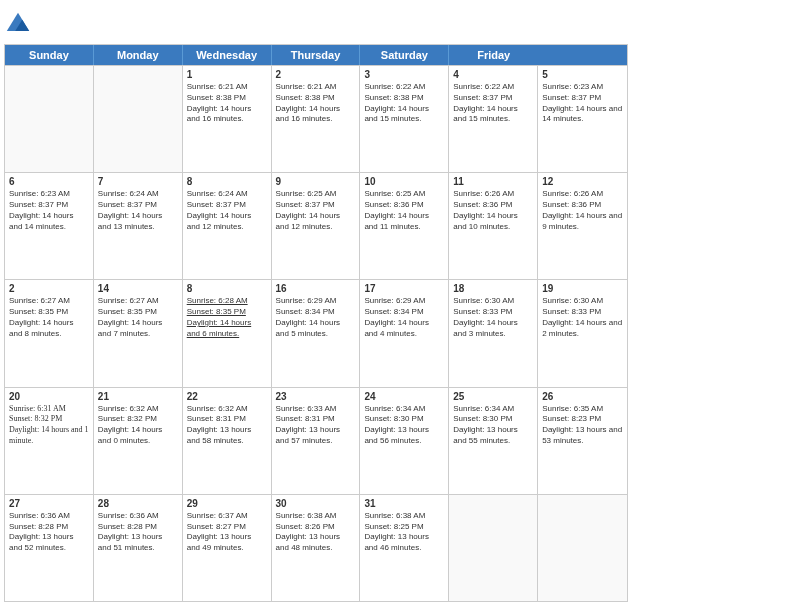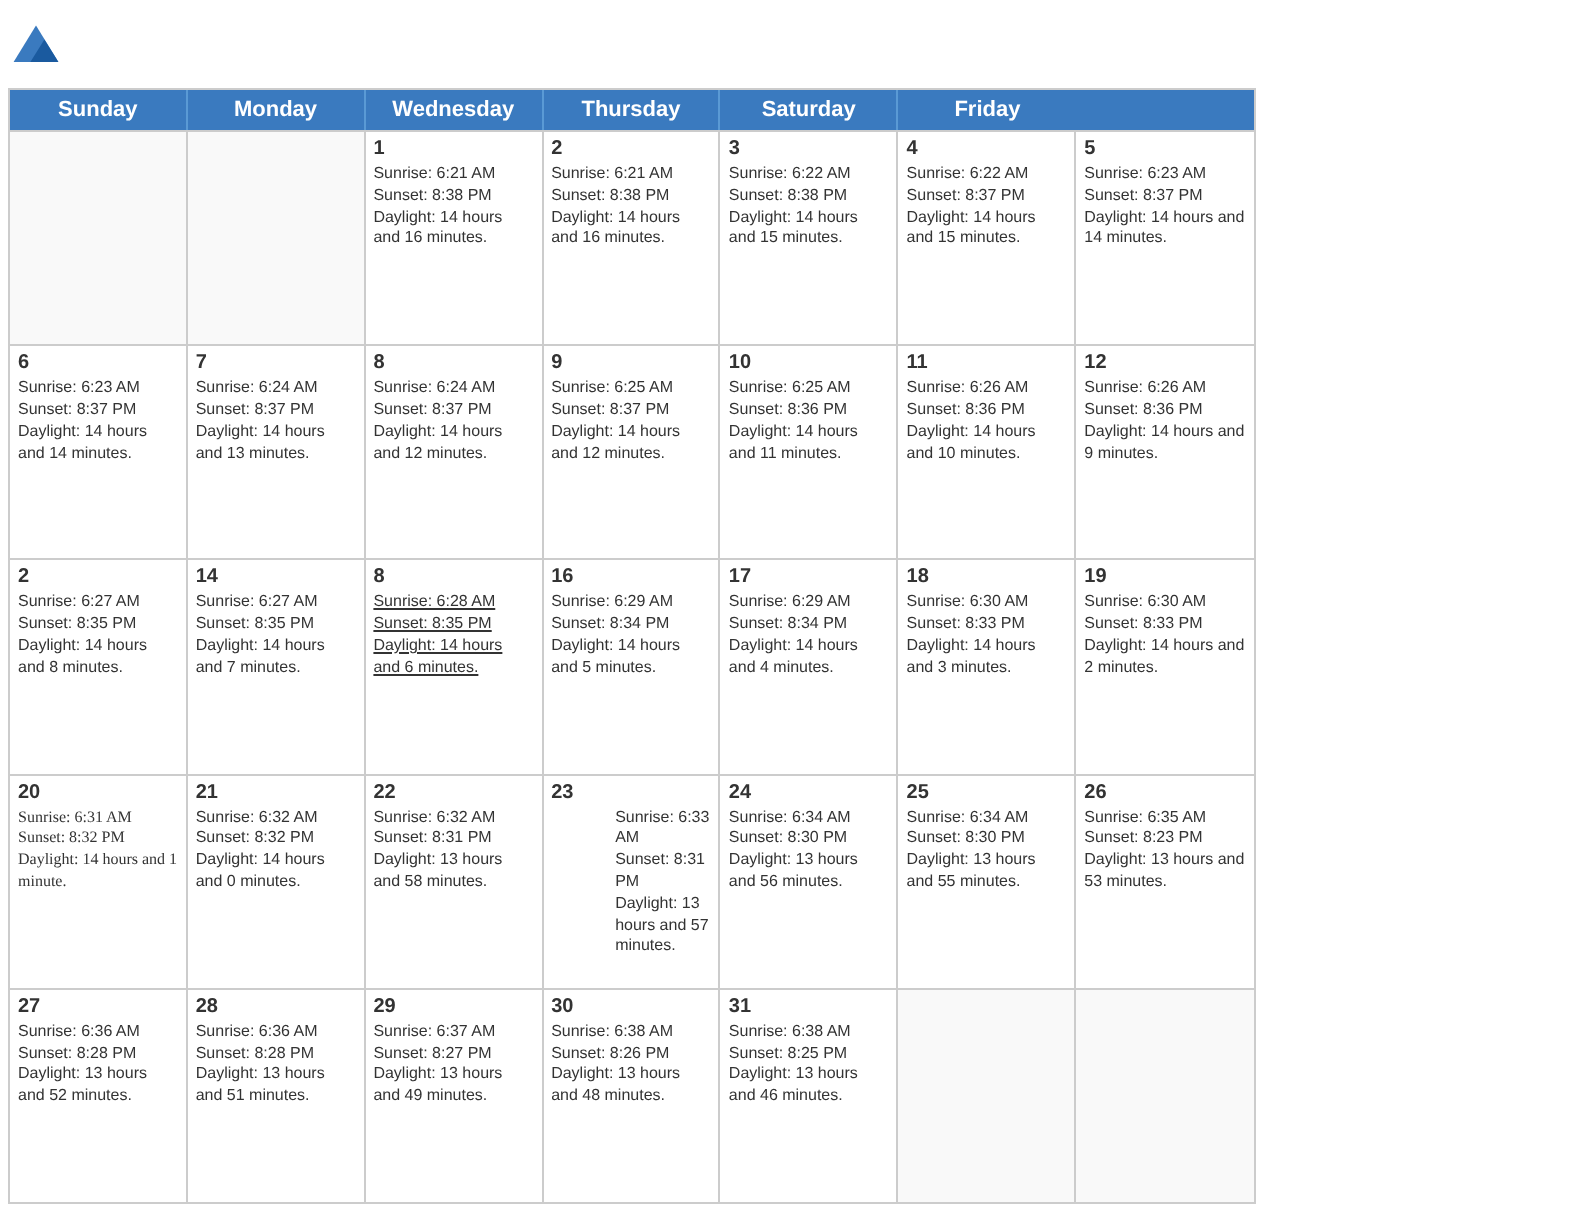--- a/index.html
+++ b/index.html
@@ -281,21 +281,21 @@
 Daylight: 14 hours and 0 minutes.</div>
           </div>
           <div class="cal-cell">
             <span class="day-num">22</span>
             <div class="cell-text" style="white-space: pre-line;">Sunrise: 6:32 AM
 Sunset: 8:31 PM
 Daylight: 13 hours and 58 minutes.</div>
           </div>
           <div class="cal-cell">
             <span class="day-num">23</span>
-            <div class="cell-text" style="white-space: pre-line; margin-left: 32px;">Sunrise: 6:33 AM
+            <div class="cell-text" style="white-space: pre-line;">Sunrise: 6:33 AM
 Sunset: 8:31 PM
 Daylight: 13 hours and 57 minutes.</div>
           </div>
           <div class="cal-cell">
             <span class="day-num">24</span>
             <div class="cell-text" style="white-space: pre-line;">Sunrise: 6:34 AM
 Sunset: 8:30 PM
 Daylight: 13 hours and 56 minutes.</div>
           </div>
           <div class="cal-cell">

